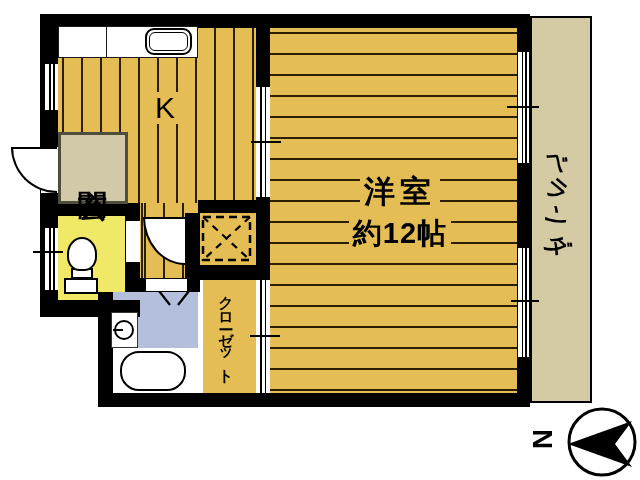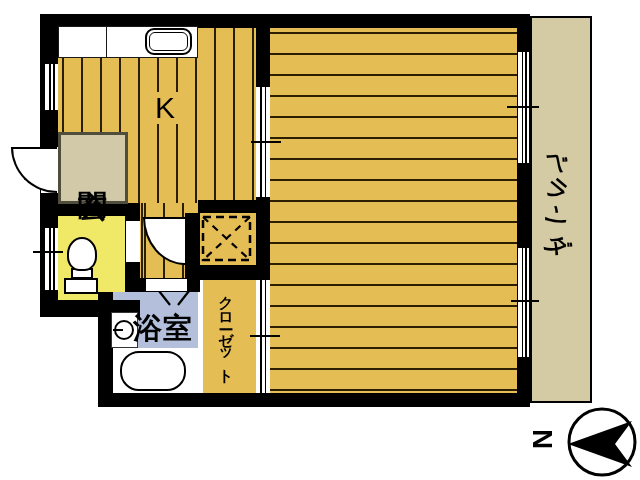--- a/index.html
+++ b/index.html
@@ -126,22 +126,25 @@
     <rect x="4" y="3" width="47" height="43" fill="none" stroke="#000" stroke-width="2.5" stroke-dasharray="8 5"></rect>
     <path d="M4,3 L51,46" stroke="#000" stroke-width="2.2" stroke-dasharray="7 6" fill="none"></path>
     <path d="M51,3 L4,46" stroke="#000" stroke-width="2.2" stroke-dasharray="7 6" fill="none"></path>
   </svg>
 
   <div class="genkan-box">
     <span class="vtext" style="font-size:29px;font-weight:bold;">玄関</span>
   </div>
 
   <div class="k-label">K</div>
-  <div class="bath-label">浴室</div>
   <div class="closet-label">クローゼット</div>
+  <div class="room-label-main">
+    <div><span class="line1">洋室</span></div>
+    <div><span class="line2">約12帖</span></div>
+  </div>
   <div class="veranda-label">
       <span class="rot-char">ベ</span>
       <span class="rot-char">ラ</span>
       <span class="rot-char">ン</span>
       <span class="rot-char">ダ</span>
     </div>
 
   <div class="north-label">N</div>
   <svg style="left:560px;top:402px;" width="82" height="80">
     <circle cx="42" cy="40" r="33" fill="#fff" stroke="#000" stroke-width="3"></circle>

